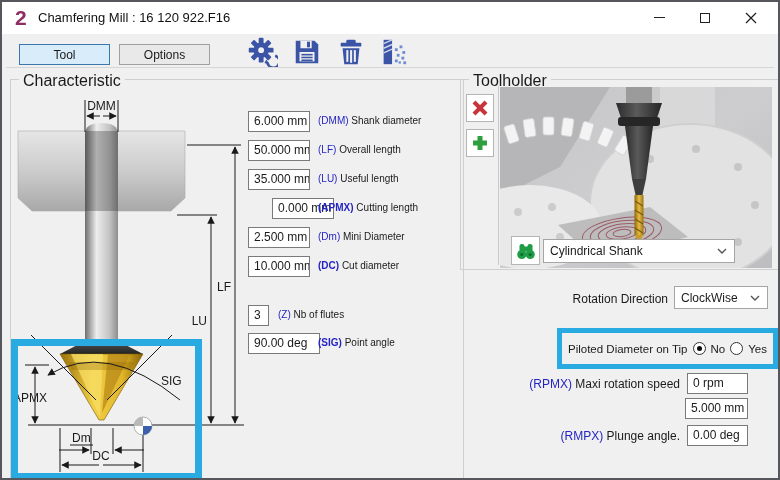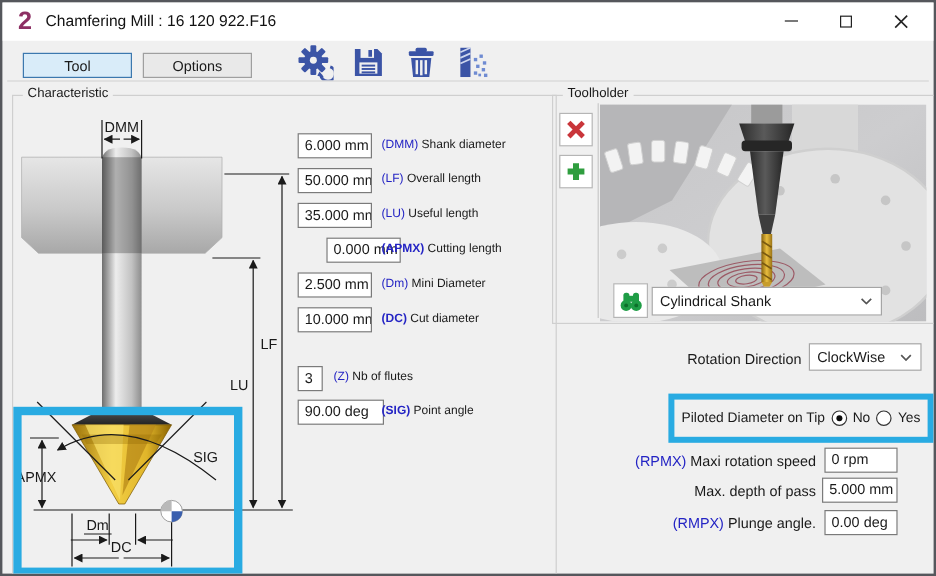--- a/index.html
+++ b/index.html
@@ -20,21 +20,21 @@
   .max-glyph { width:10px; height:10px; border:1px solid #222; background:#fff; }
   
   .tabbtn { position:absolute; top:42px; width:91px; height:21px; font-size:12px;
     display:flex; align-items:center; justify-content:center; cursor:default; }
   .tab-active { left:17px; background:#d9ecf9; border:1px solid #3c78ae; }
   .tab-idle { left:117px; background:#e9e9e9; border:1px solid #9f9f9f; }
   .icobtn { position:absolute; top:35px; width:30px; height:30px; }
   .sep { position:absolute; left:4px; right:4px; top:65px; height:0; border-top:1px solid #d6d6d6; }
   
   .group { position:absolute; border:1px solid #cfcfcf; }
-  .legend { position:absolute; top:-8px; left:8px; background:#f0f0f0; padding:0 4px; font-size:11px; color:#1a1a1a; }
+  .legend { position:absolute; top:-8px; left:8px; background:#f0f0f0; padding:0 4px; font-size:16px; color:#1a1a1a; }
   
   .textbox { position:absolute; height:21px; background:#fff; border:1px solid #7a7a7a;
     font-size:12px; padding:2px 0 0 5px; white-space:nowrap; overflow:hidden; }
   .fieldlabel { position:absolute; font-size:10px; white-space:nowrap; }
   .code { color:#2424c4; }
   .code.bold { font-weight:bold; }
   .rlabel { position:absolute; font-size:12px; text-align:right; white-space:nowrap; }
   
   .select { position:absolute; background:#fff; border:1px solid #a5a5a5; font-size:12px;
     display:flex; align-items:center; padding-left:6px; }
@@ -373,19 +373,18 @@
     <span>Piloted Diameter on Tip</span>
     <span class="radio sel"></span>
     <span>No</span>
     <span class="radio"></span>
     <span>Yes</span>
   </div>
 
   <div class="rlabel" style="left:440px; top:375px; width:238px;"><span class="code">(RPMX)</span> <span>Maxi rotation speed</span></div>
   <div class="textbox" style="left:685px; top:371px; width:61px;">0 rpm</div>
 
-  <div class="rlabel" style="left:440px; top:400px; width:238px;"><span class="code"></span> <span>Max. depth of pass</span></div>
   <div class="textbox" style="left:683px; top:396px; width:63px;">5.000 mm</div>
 
   <div class="rlabel" style="left:440px; top:427px; width:238px;"><span class="code">(RMPX)</span> <span>Plunge angle.</span></div>
   <div class="textbox" style="left:685px; top:423px; width:61px;">0.00 deg</div>
 
 </div>
 
 </body></html>

